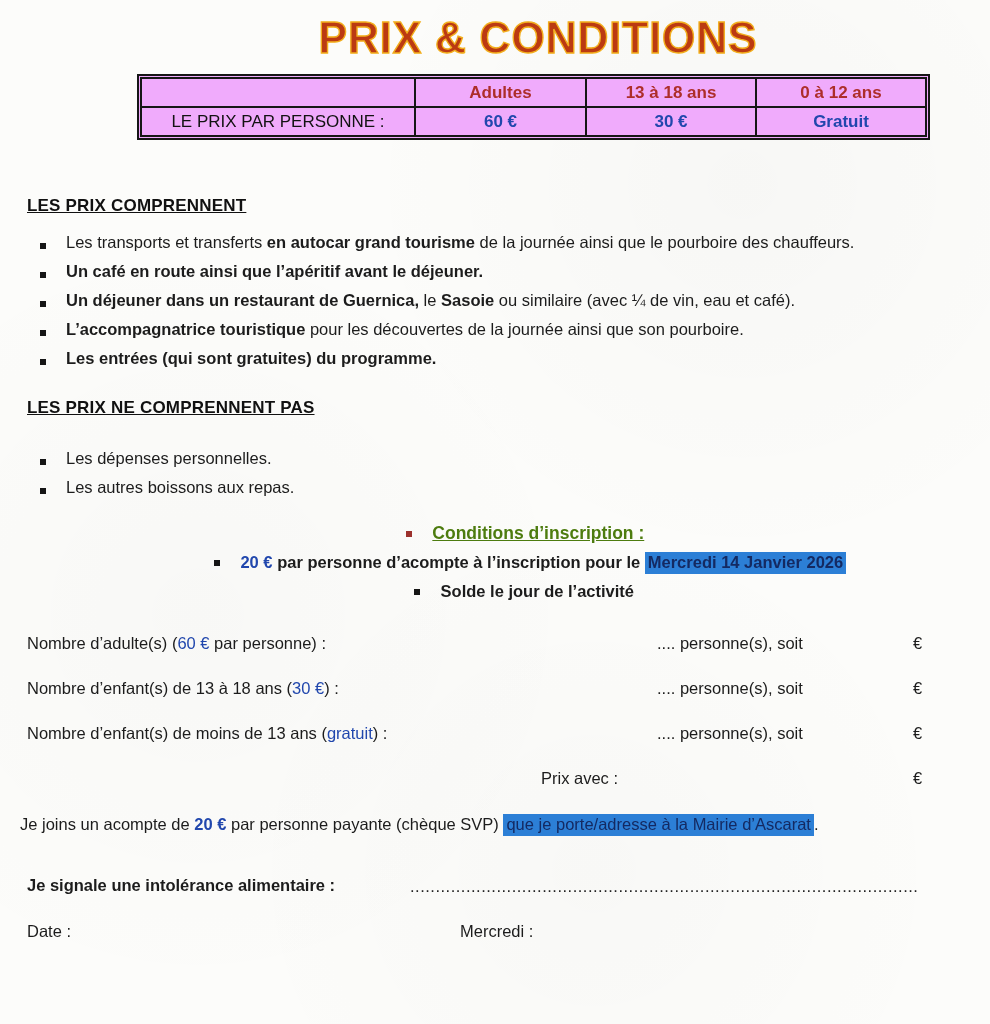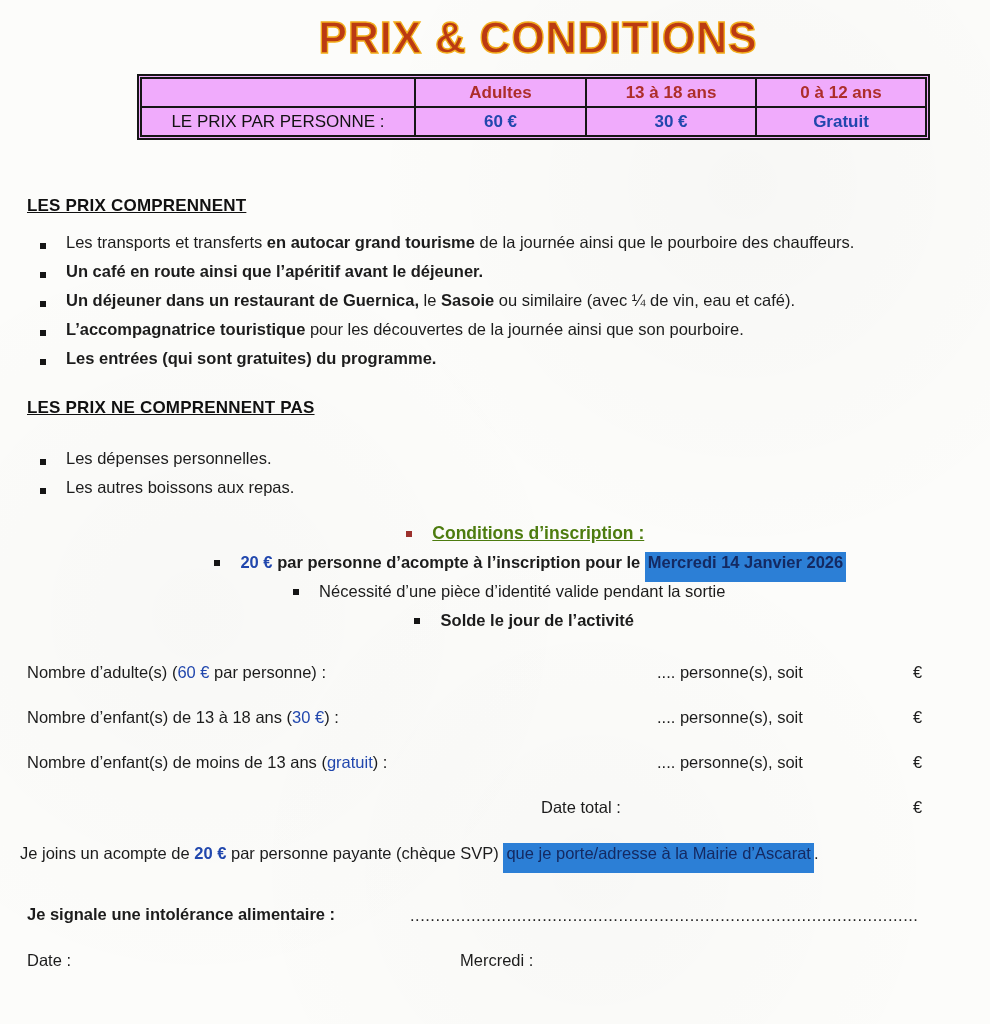--- a/index.html
+++ b/index.html
@@ -85,21 +85,21 @@
   .cond-line{margin-bottom:9px;line-height:20px;}
   .cond-line .sq{display:inline-block;vertical-align:middle;margin:-2px 16px 0 0;}
   .cond-heading{
     color:#4d7c0f;font-weight:700;font-size:17.5px;
     text-decoration:underline;
   }
   .hl{
     background:#2c7fd6;
     color:#142a62;
     font-weight:700;
-    padding:1px 3px 11px 3px;
+    padding:1px 3px 3px 3px;
   }
   .hl.normal{font-weight:400;}
 
   
   .form-area{margin-top:32px;}
   .form-row{position:relative;height:20px;margin-bottom:25px;padding-left:27px;line-height:20px;}
   .form-row .count{position:absolute;left:657px;top:0;}
   .form-row .euro{position:absolute;left:913px;top:0;}
   .total-row{position:relative;height:20px;margin-bottom:25px;line-height:20px;}
   .total-row .tlabel{position:absolute;left:541px;top:0;}
@@ -178,24 +178,20 @@
 
   <div class="cond">
     <div class="cond-line" style="margin-left:60px;">
       <span class="sq red"></span>
       <span class="cond-heading">Conditions d’inscription :</span>
     </div>
     <div class="cond-line" style="margin-left:70px;">
       <span class="sq"></span>
       <span class="b"><span class="blue-b">20 €</span><span> par personne d’acompte à l’inscription pour le </span><span class="hl">Mercredi 14 Janvier 2026</span></span>
     </div>
-    <div class="cond-line" style="margin-left:28px;">
-      <span class="sq"></span>
-      <span>Nécessité d’une pièce d’identité valide pendant la sortie</span>
-    </div>
     <div class="cond-line" style="margin-left:58px;">
       <span class="sq"></span>
       <span class="b">Solde le jour de l’activité</span>
     </div>
   </div>
 
   <div class="form-area">
     <div class="form-row">
       <span><span>Nombre d’adulte(s) (</span><span class="blue-b" style="font-weight:400;color:#2147ad;">60 €</span><span> par personne) :</span></span>
       <span class="count">.... personne(s), soit</span>
@@ -205,21 +201,21 @@
       <span><span>Nombre d’enfant(s) de 13 à 18 ans (</span><span style="color:#2147ad;">30 €</span><span>) :</span></span>
       <span class="count">.... personne(s), soit</span>
       <span class="euro">€</span>
     </div>
     <div class="form-row">
       <span><span>Nombre d’enfant(s) de moins de 13 ans (</span><span style="color:#2147ad;">gratuit</span><span>) :</span></span>
       <span class="count">.... personne(s), soit</span>
       <span class="euro">€</span>
     </div>
     <div class="total-row">
-      <span class="tlabel">Date total :</span>
+      <span class="tlabel">Prix avec :</span>
       <span class="euro">€</span>
     </div>
   </div>
 
   <div class="note-row">
     <span>Je joins un acompte de </span><span class="blue-b">20 €</span><span> par personne payante (chèque SVP) </span><span class="hl normal">que je porte/adresse à la Mairie d’Ascarat</span><span>.</span>
   </div>
 
   <div class="allergy-row">
     <span class="allergy-label">Je signale une intolérance alimentaire :</span>

